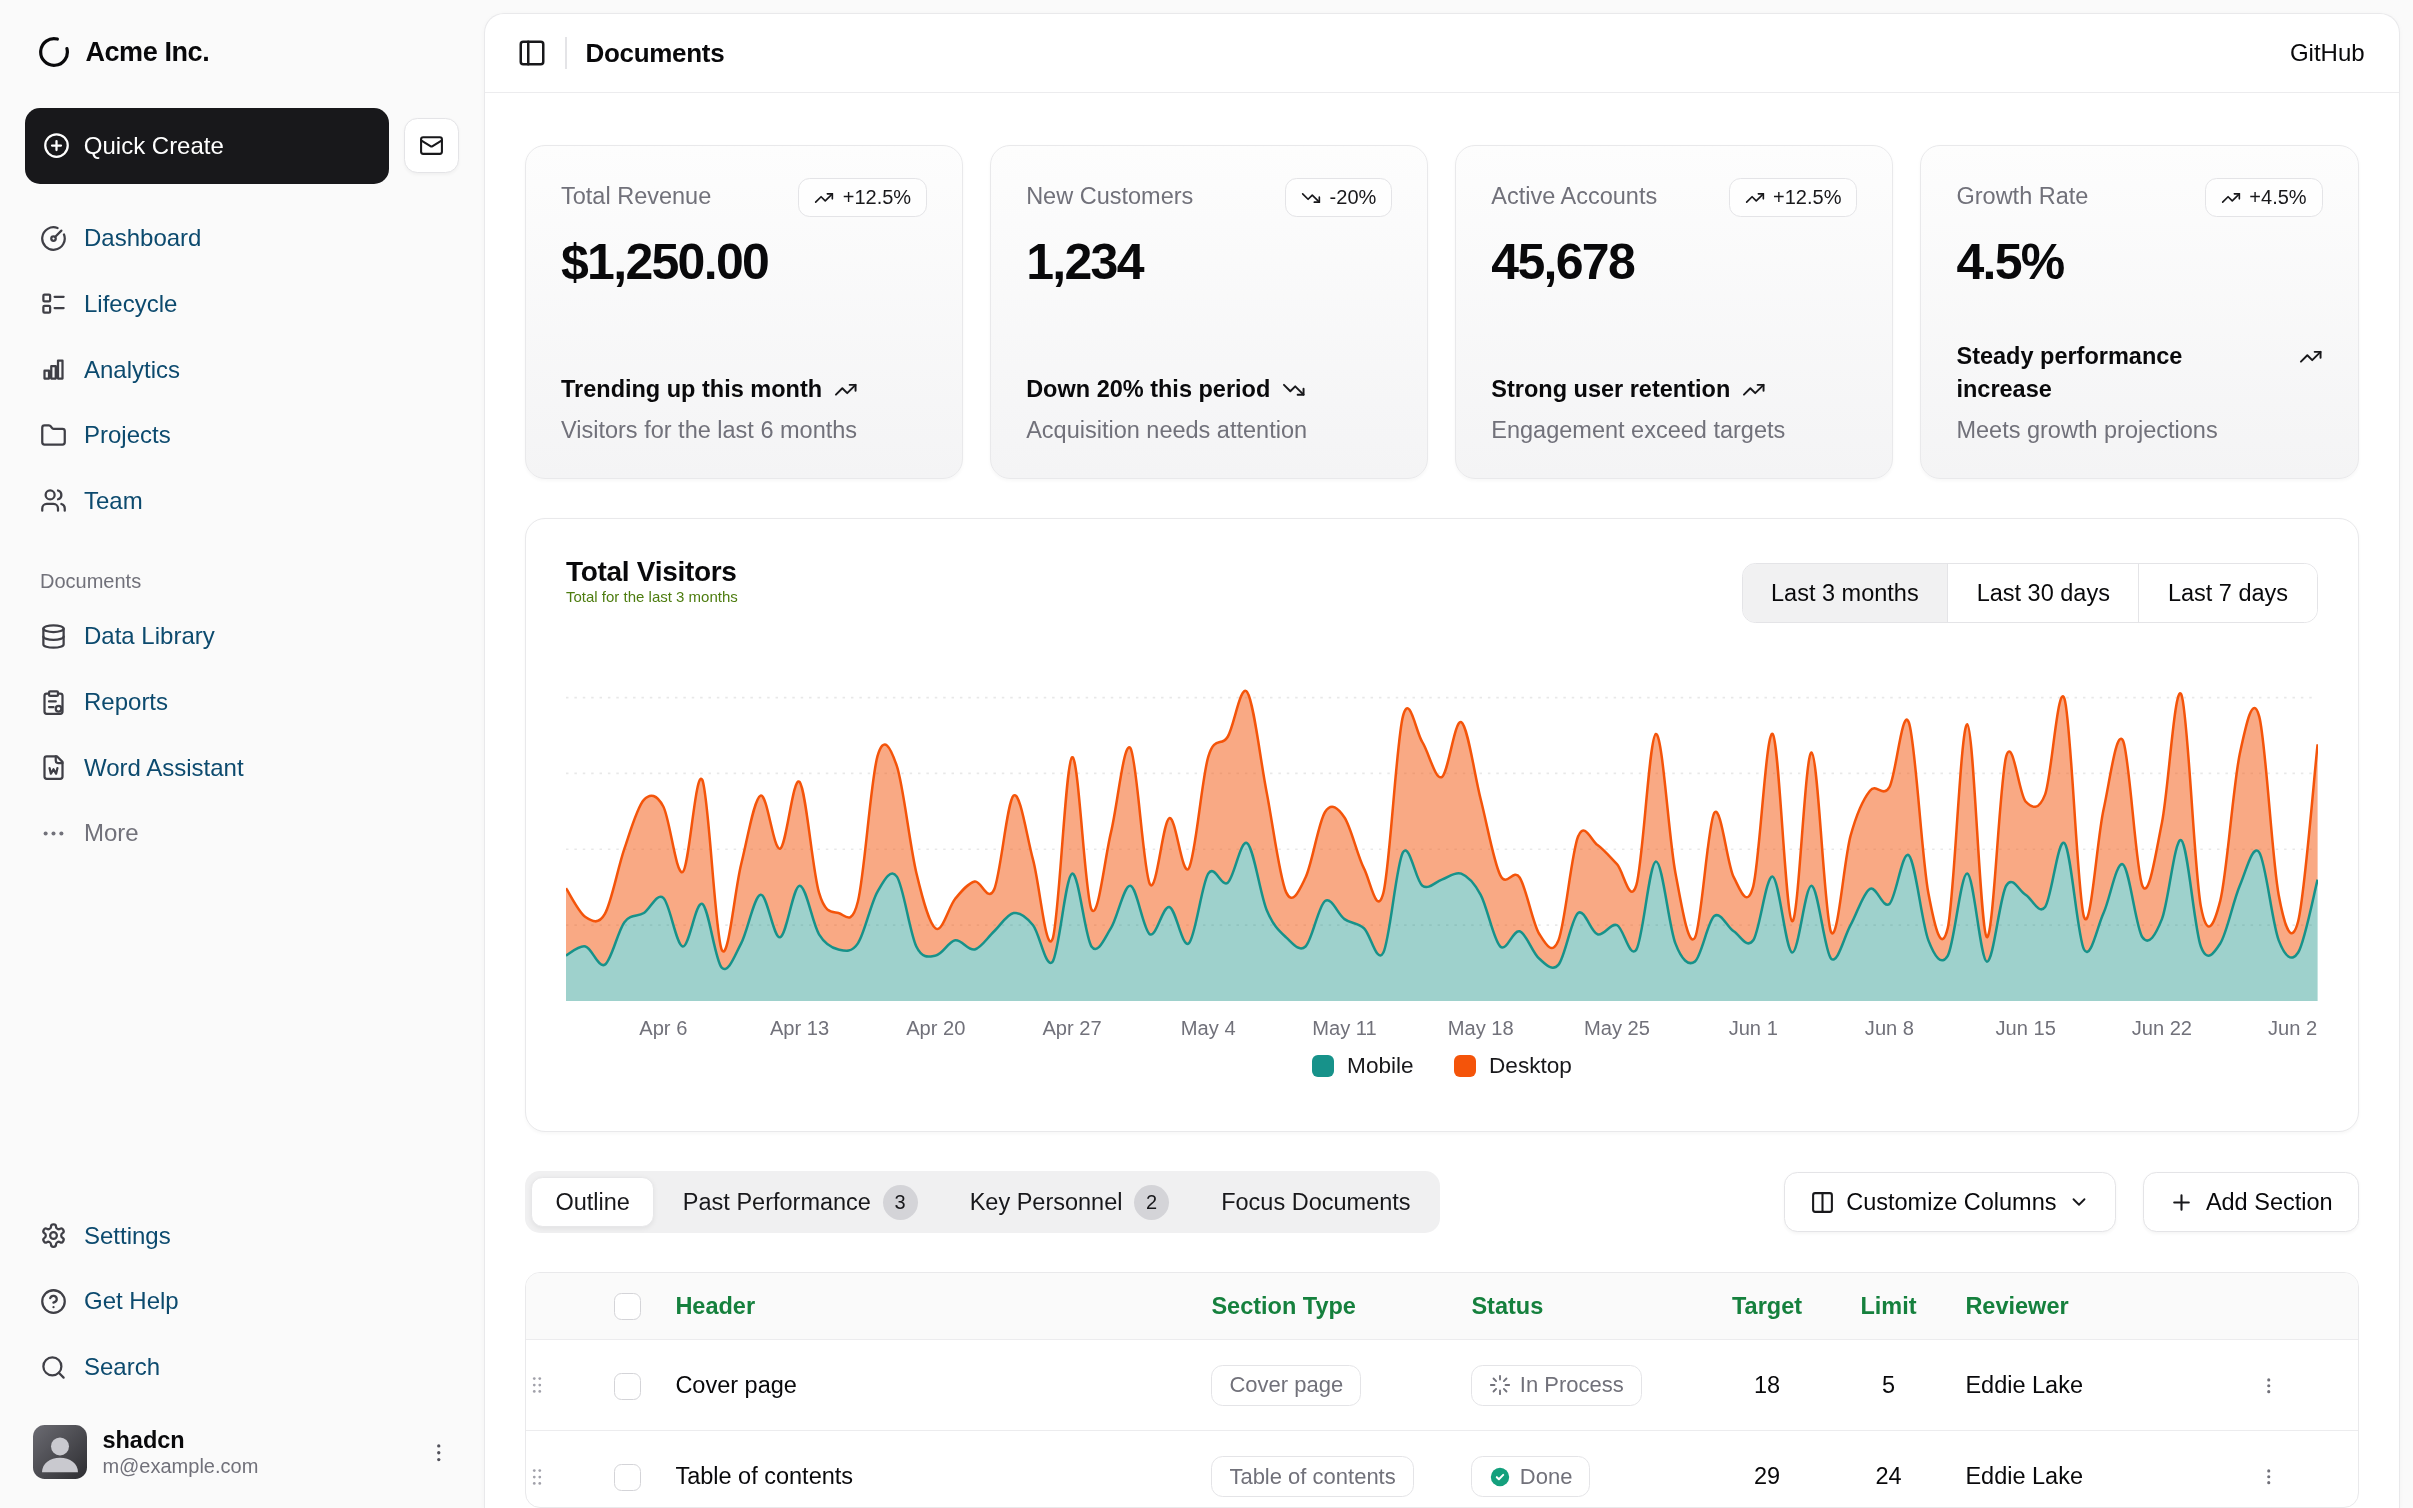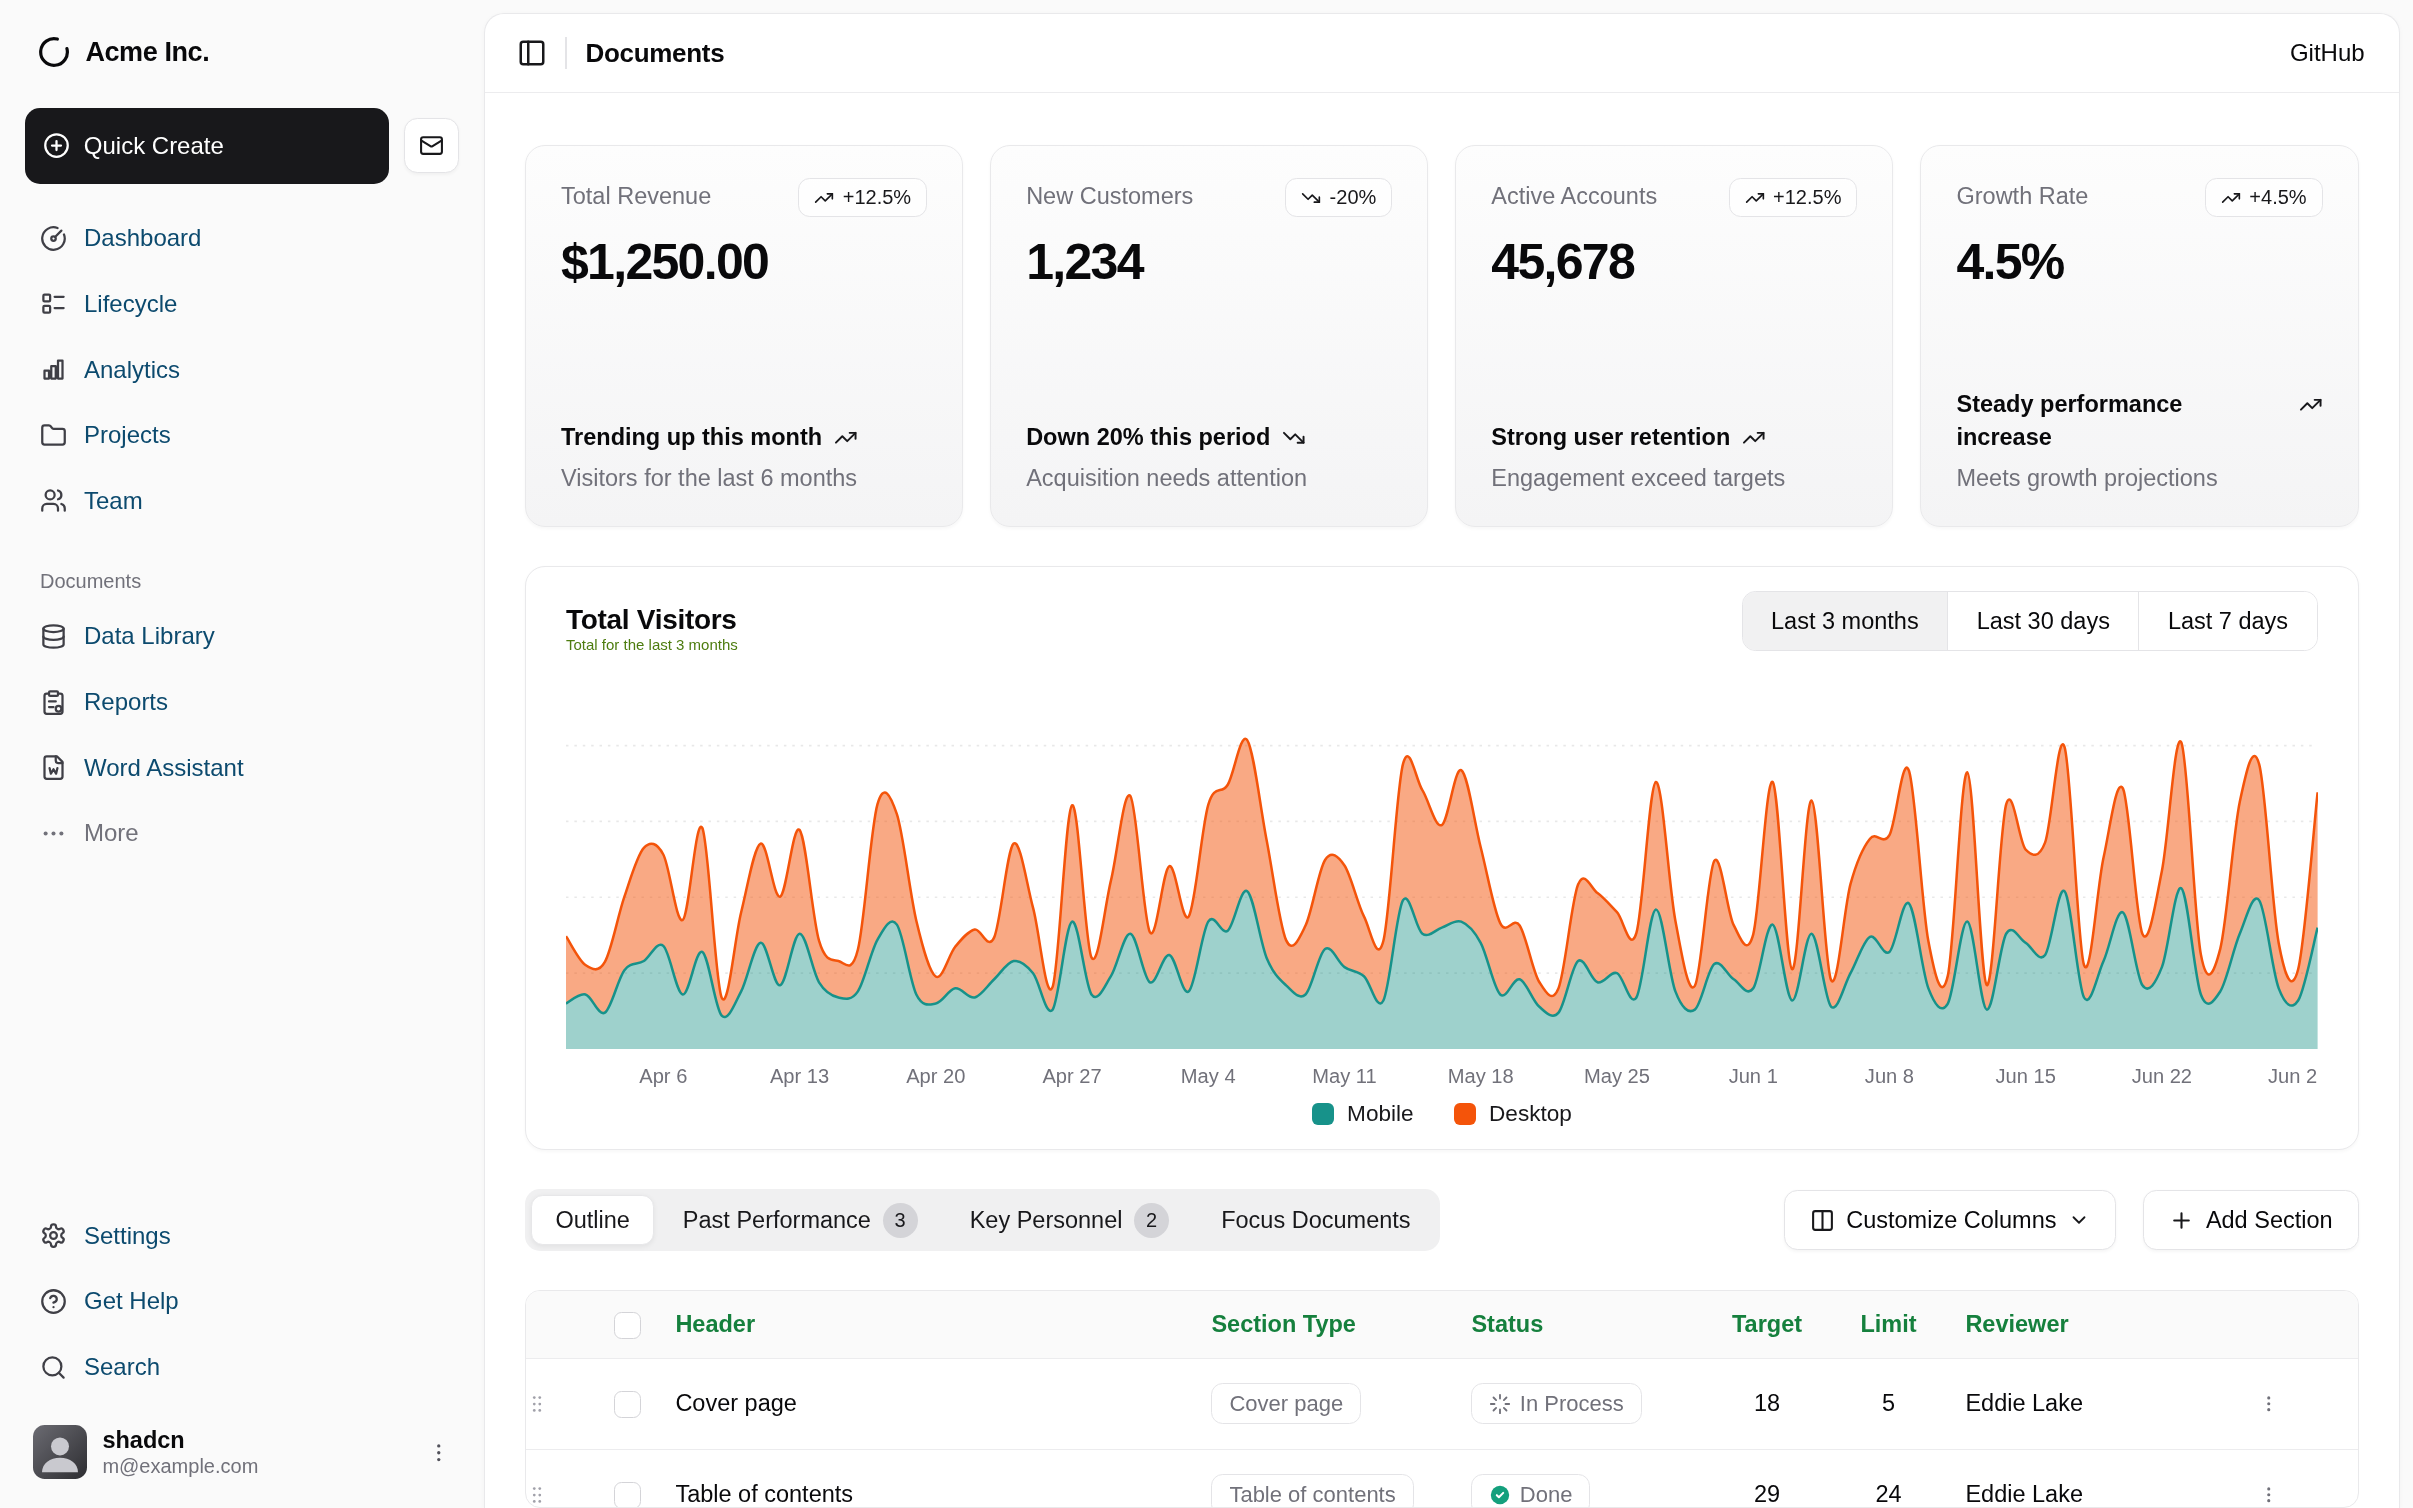--- a/index.html
+++ b/index.html
@@ -43,41 +43,41 @@
     border-bottom:1.7px solid #ececee; }
   .vdiv { width:1.7px; height:32px; background:#e4e4e7; }
   .topbar-title { font-size:26px; font-weight:600; letter-spacing:-0.3px; }
   .topbar-spacer { flex:1; }
   .github { font-size:24px; font-weight:500; cursor:pointer; }
 
   .content { flex:1; padding:52px 40px 0; display:flex; flex-direction:column; gap:39px; min-height:0; }
 
   
   .cards { display:grid; grid-template-columns:repeat(4,1fr); gap:27px; }
-  .card { height:382px; border:1.7px solid #e9e9eb; border-radius:20px; padding:32px 35px 34px;
+  .card { height:334px; border:1.7px solid #e9e9eb; border-radius:20px; padding:32px 35px 34px;
     background:linear-gradient(to top,#f4f4f5,#fdfdfd); display:flex; flex-direction:column;
     box-shadow:0 1.7px 3.4px rgba(0,0,0,.03); }
   .card-top { display:flex; align-items:flex-start; justify-content:space-between; gap:10px; }
   .card-label { font-size:23.5px; color:#71717a; padding-top:5px; }
   .pill { display:inline-flex; align-items:center; gap:8.4px; border:1.7px solid #e4e4e7; border-radius:11.7px;
     background:rgba(255,255,255,.75); padding:6.7px 15px; font-size:20px; color:#18181b; white-space:nowrap; }
   .pill .ic { width:20px; height:20px; }
   .card-value { font-size:50px; font-weight:700; letter-spacing:-1.7px; margin-top:16px; }
   .card-foot1 { margin-top:auto; display:flex; align-items:flex-start; gap:11.7px; font-size:23.5px; font-weight:600; line-height:1.4; }
   .card-foot1 .ic { width:23.5px; height:23.5px; margin-top:5px; flex:0 0 23.5px; }
   .card-foot1.spread { justify-content:space-between; }
   .card-foot1.spread .txt { max-width:78%; }
   .card-foot2 { font-size:23.5px; color:#71717a; margin-top:11.7px; }
 
   
   .chart-card { position:relative; height:649px; border:1.7px solid #e9e9eb; border-radius:20px;
     padding:37px 40px 22px; background:#fff; box-shadow:0 1.7px 3.4px rgba(0,0,0,.03); }
   .chart-title { font-size:28px; font-weight:700; letter-spacing:-0.3px; }
   .chart-sub { font-size:15px; color:#4d7c0f; }
-  .range-group { position:absolute; top:24px; right:40px; display:flex; height:60px; border:1.7px solid #e4e4e7;
+  .range-group { position:absolute; top:44px; right:40px; display:flex; height:60px; border:1.7px solid #e4e4e7;
     border-radius:13.4px; overflow:hidden; background:#fff; }
   .range-item { display:flex; align-items:center; padding:0 28.5px; font-size:23.5px; cursor:pointer; background:#fff; }
   .range-item + .range-item { border-left:1.7px solid #e4e4e7; }
   .range-item.active { background:#f1f1f2; }
   .chart-wrap { margin-top:69px; }
   .legend { display:flex; justify-content:center; gap:40px; margin-top:10px; }
   .legend-item { display:flex; align-items:center; gap:13.4px; font-size:22.6px; color:#18181b; }
   .sw { width:22px; height:22px; border-radius:5.9px; }
 
   

